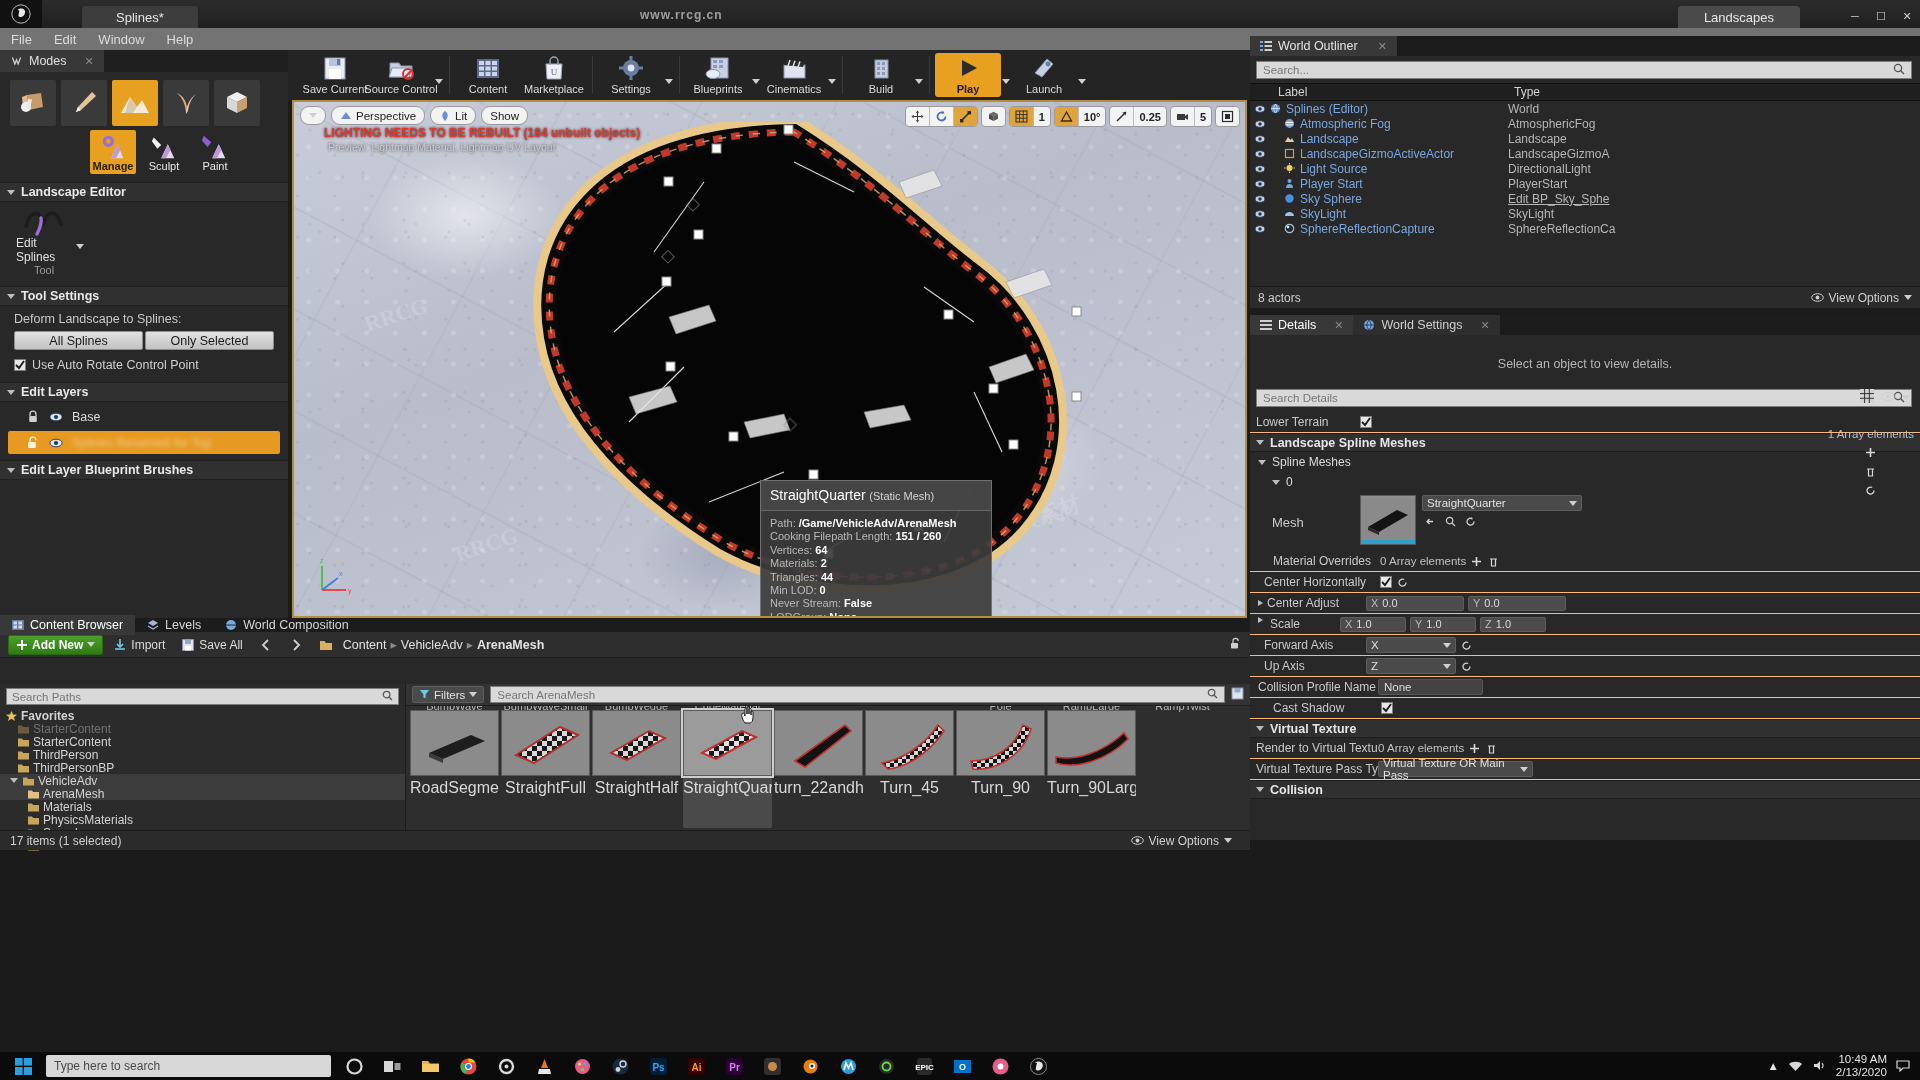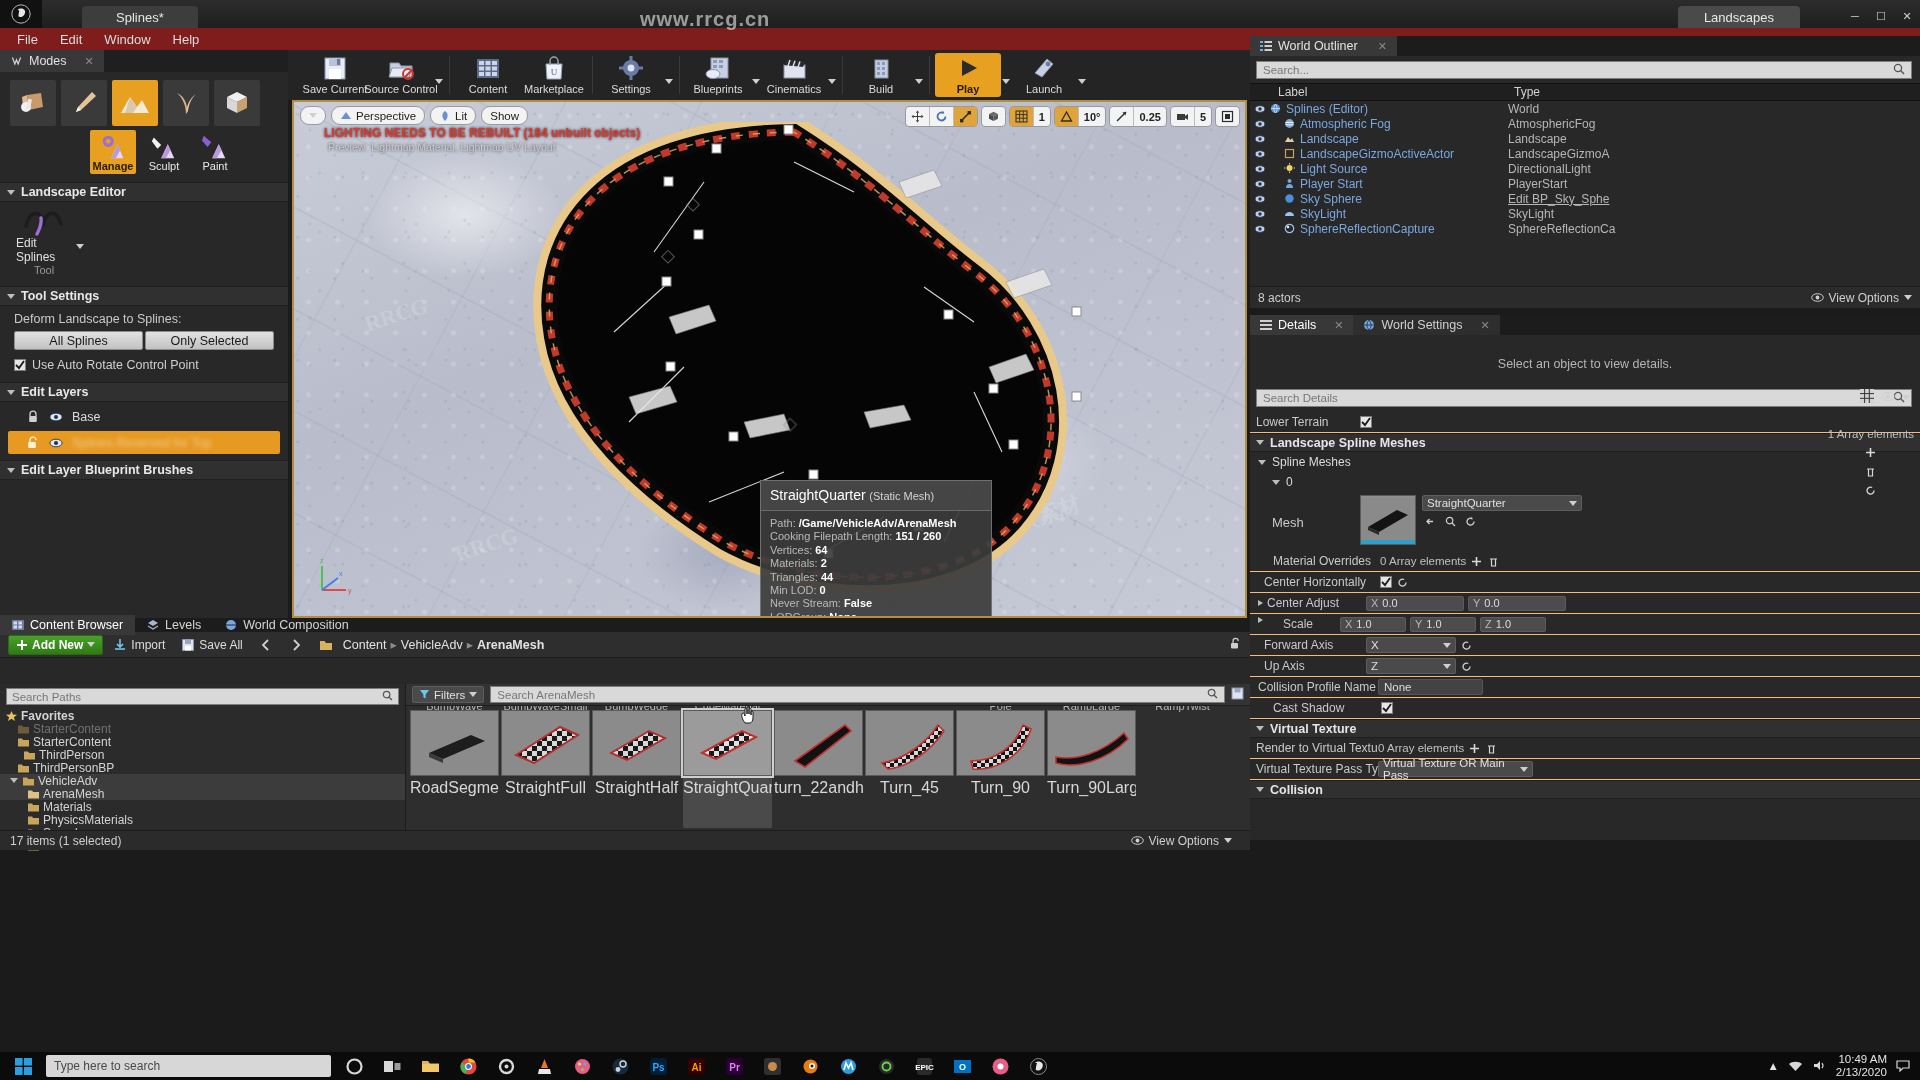--- a/index.html
+++ b/index.html
@@ -18,21 +18,21 @@
     display:flex; align-items:center; font-size:13px; border-radius:4px 4px 0 0; }
   .title-center { flex:1; text-align:center; color:#9b9b9b; font-size:12px; padding-bottom:4px;}
   .lands-tab { height:22px; padding:0 26px; background:#4a4a4a; color:#e8e8e8;
     display:flex; align-items:center; border-radius:4px 4px 0 0; margin-right:2px; font-size:13px;}
   .wbtns { display:flex; height:24px; align-items:center; }
   .wbtn { width:26px; height:22px; display:flex; align-items:center; justify-content:center;
     color:#cfcfcf; font-size:11px; }
 
   
   .menubar { position:absolute; left:0; top:28px; width:1920px; height:22px;
-    background:#7f1d1d; display:flex; align-items:center; padding-left:6px; }
+    background:#737373; display:flex; align-items:center; padding-left:0; }
   .menu-item { padding:2px 11px; font-size:13px; color:#dcdcdc; }
 
   
   .leftpanel { position:absolute; left:0; top:50px; width:288px; height:710px; background:#282828; }
   .panel-tabrow { height:22px; background:#1f1f1f; display:flex; align-items:center; }
   .panel-tab { height:22px; display:flex; align-items:center; gap:6px; padding:0 10px;
     background:#383838; font-size:12.5px; color:#e0e0e0; }
   .panel-tab .x { margin-left:12px; color:#8a8a8a; font-size:11px; }
 
   .modes-grid { padding:8px 6px 2px 10px; }
@@ -271,21 +271,21 @@
   .taskbar { position:absolute; left:0; bottom:0; width:1920px; height:28px; background:#0b0b0b;
     display:flex; align-items:center; }
   .start { width:46px; height:28px; display:flex; align-items:center; justify-content:center;}
   .tb-search { width:285px; height:22px; background:#d7d7d7; display:flex; align-items:center;
     padding:0 8px; font-size:12px; color:#4a4a4a; border-radius:2px; margin-right:4px;}
   .tb-ico { width:38px; height:28px; display:flex; align-items:center; justify-content:center; }
   .tb-ico svg { width:19px; height:19px; }
   .tray { margin-left:auto; display:flex; align-items:center; gap:9px; padding-right:10px;
     font-size:11.5px; color:#e4e4e4; }
   .clock { text-align:right; line-height:13px; font-size:11.5px; }
-  .wm-center { position:absolute; left:640px; top:8px; font-size:20px; font-weight:bold;
+  .wm-center { position:absolute; left:640px; top:8px; font-size:12px; font-weight:bold;
     color:rgba(255,255,255,.55); letter-spacing:1px; }
   .wm { position:absolute; color:rgba(255,255,255,.16); font-weight:bold;
     font-size:22px; pointer-events:none; font-family:"Liberation Serif", serif;}
 </style>
 </head>
 <body>
 
 <div class="app">
 
   <div class="titlebar">
@@ -1176,21 +1176,21 @@
           </div>
         <div class="numfld" style="width:98px;">
           <span class="ax">Y</span>
           <span>0.0</span>
           </div>
       </div>
     </div>
 
 
     <div class="prow">
-      <div class="pname" style="width:90px;padding-left:8px;display:flex;align-items:flex-start;gap:20px;">
+      <div class="pname" style="width:90px;padding-left:8px;display:flex;align-items:flex-start;gap:7px;">
         <div class="tri"></div>
         <span>Scale</span>
       </div>
       <div class="pval">
         <div class="numfld" style="width:66px;">
           <span class="ax">X</span>
           <span>1.0</span>
           </div>
         <div class="numfld" style="width:66px;">
           <span class="ax">Y</span>
@@ -1400,21 +1400,21 @@
               <path d="M0 1.5 H4 L5.2 3 H11 V9.5 H0z" fill="#c9a55a"></path>
             </svg>
           <span>StarterContent</span>
         </div>
         <div class="prow2" style="padding-left:18px;">
           <svg viewBox="0 0 11 10">
               <path d="M0 1.5 H4 L5.2 3 H11 V9.5 H0z" fill="#c9a55a"></path>
             </svg>
           <span>StarterContent</span>
         </div>
-        <div class="prow2" style="padding-left:24px;">
+        <div class="prow2" style="padding-left:18px;">
           <svg viewBox="0 0 11 10">
               <path d="M0 1.5 H4 L5.2 3 H11 V9.5 H0z" fill="#c9a55a"></path>
             </svg>
           <span>ThirdPerson</span>
         </div>
         <div class="prow2" style="padding-left:18px;">
           <svg viewBox="0 0 11 10">
               <path d="M0 1.5 H4 L5.2 3 H11 V9.5 H0z" fill="#c9a55a"></path>
             </svg>
           <span>ThirdPersonBP</span>

